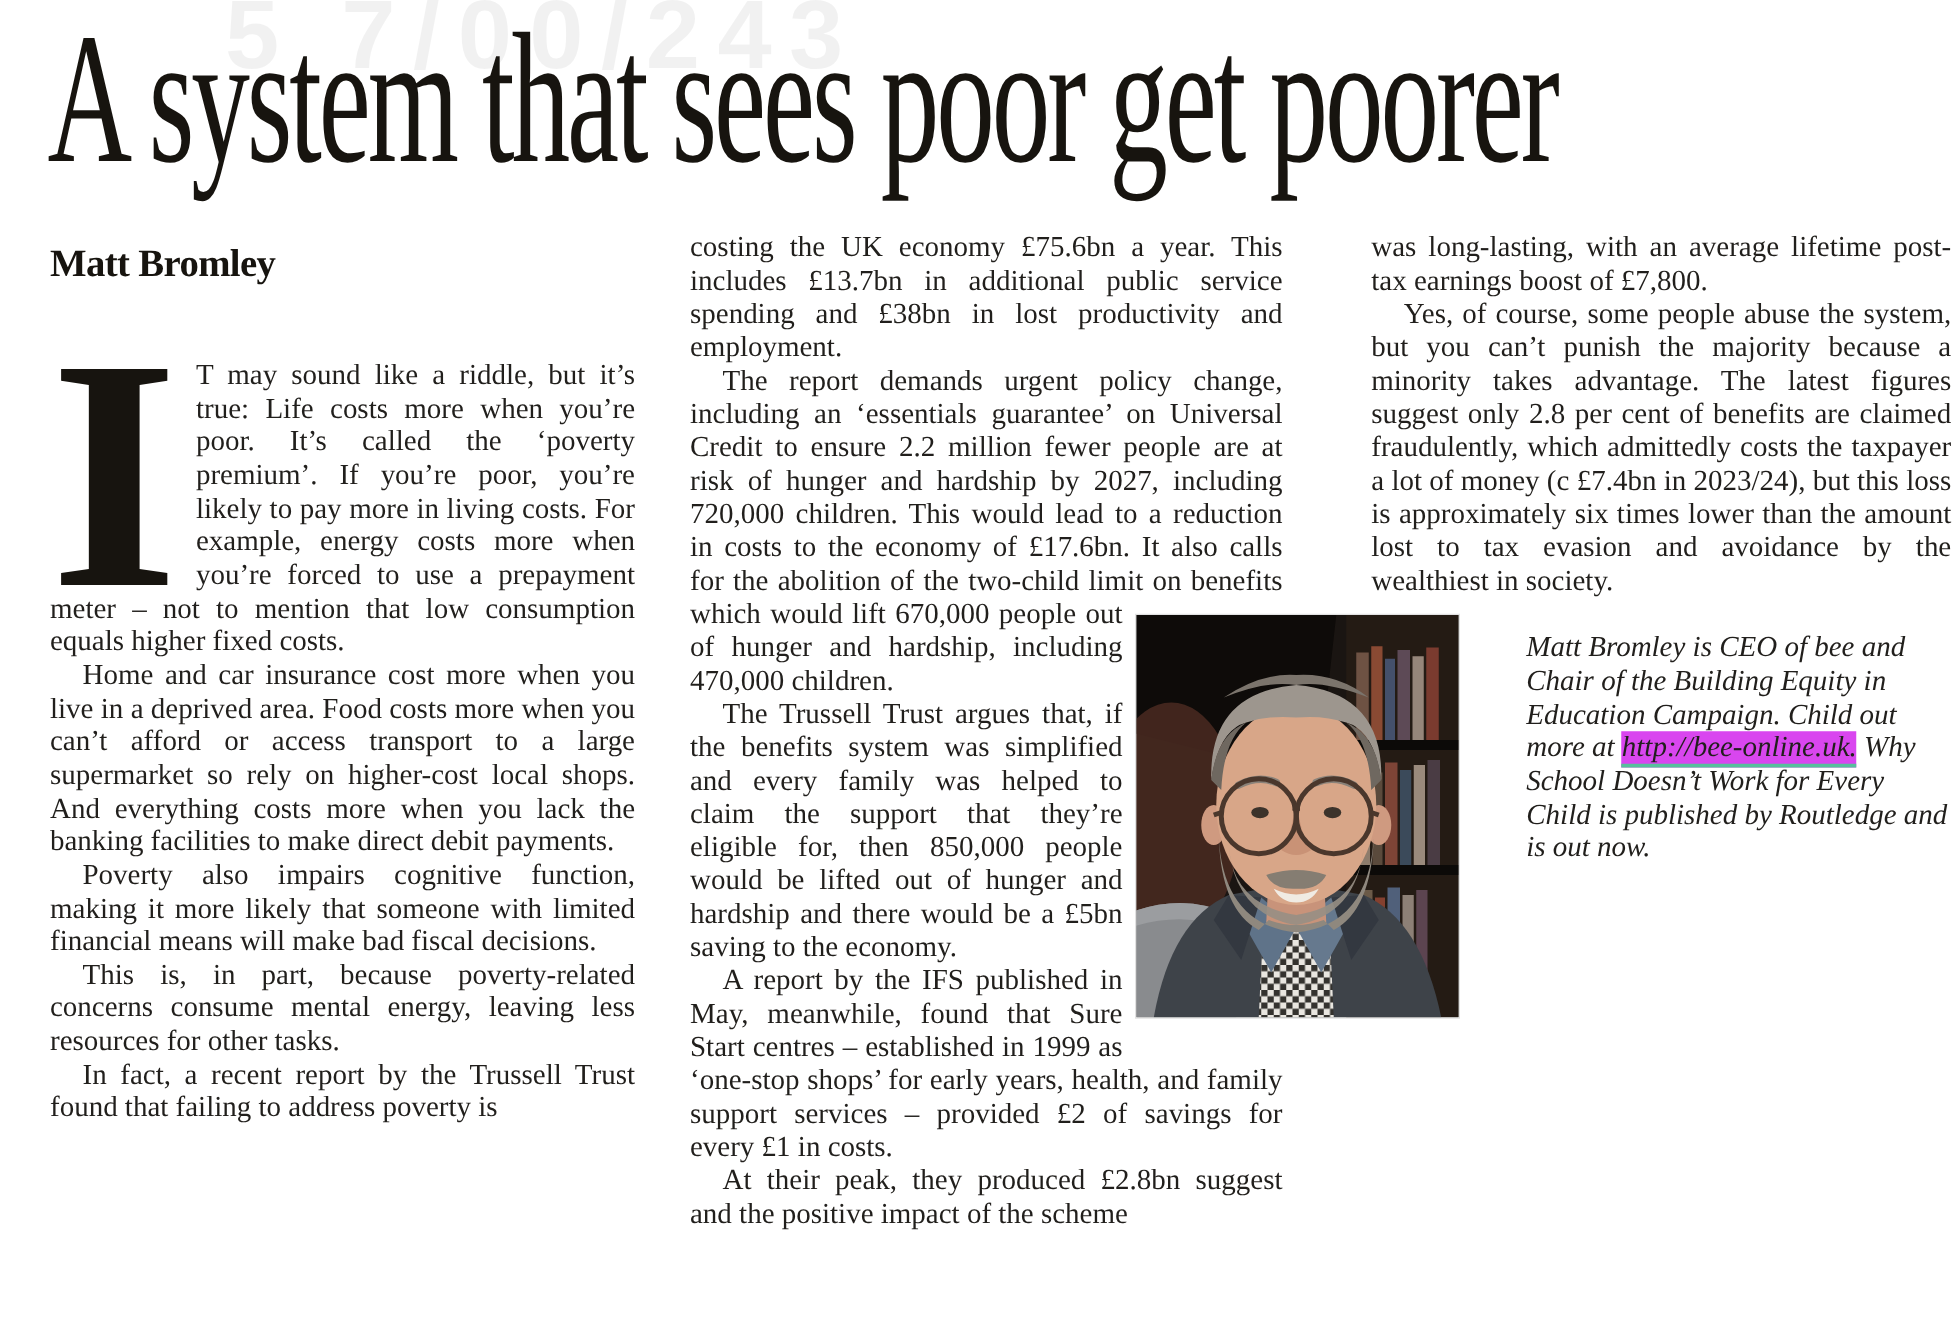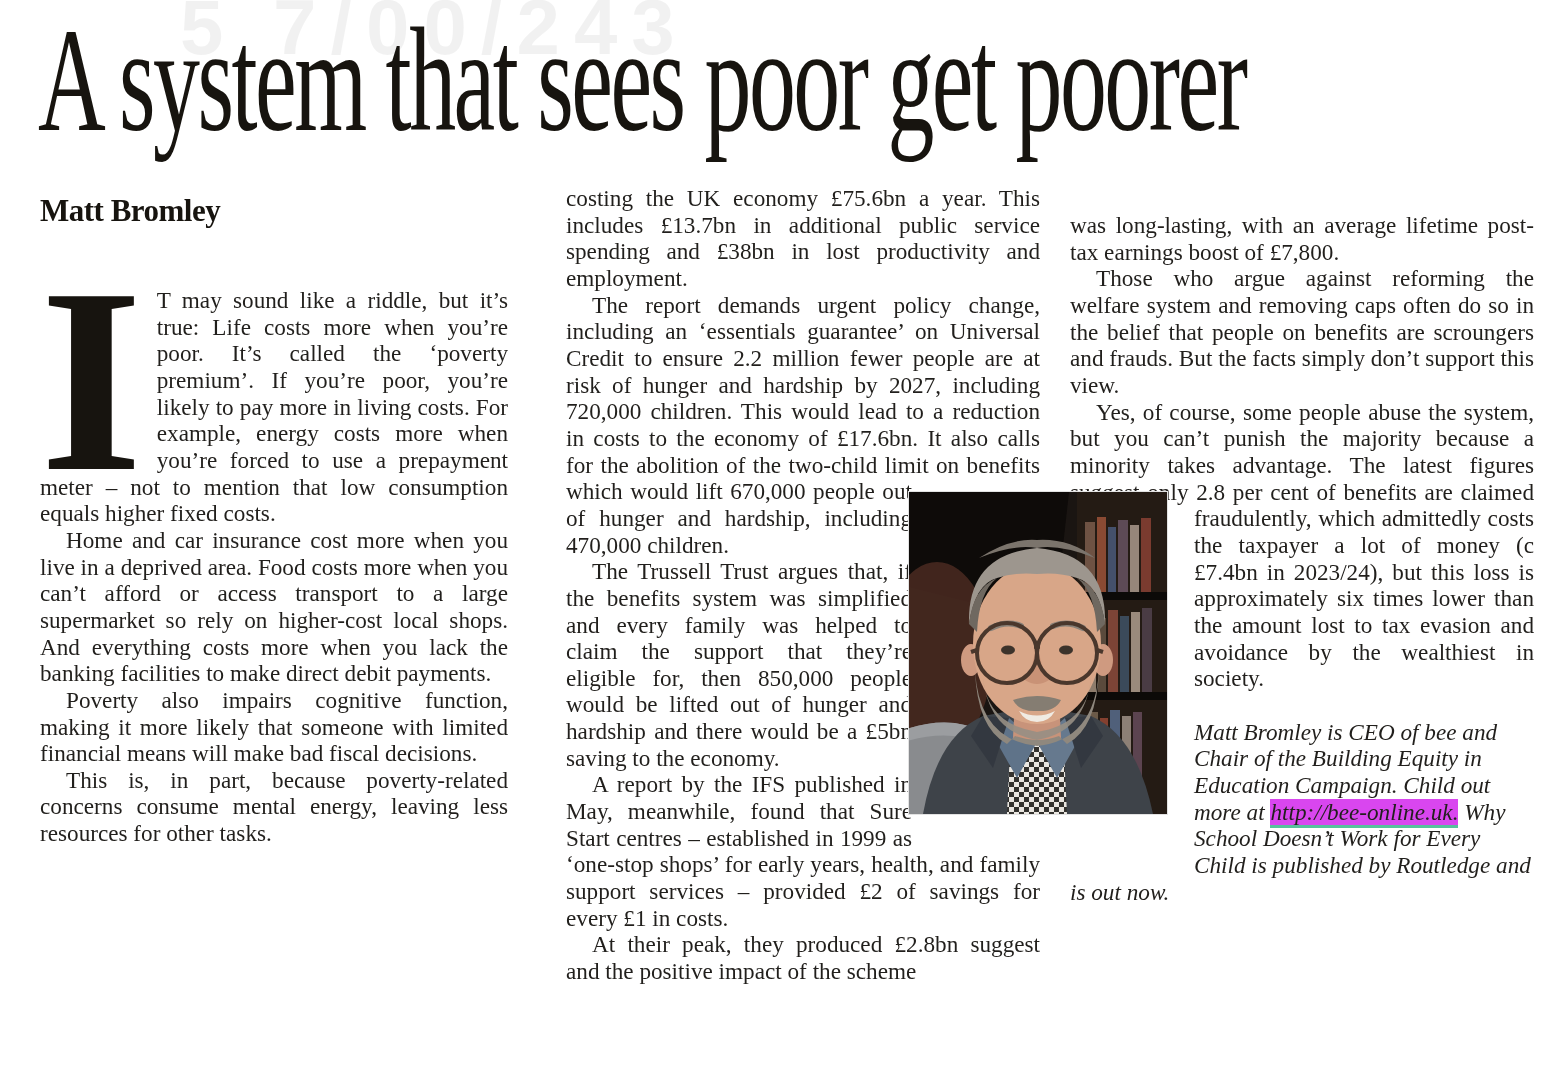--- a/index.html
+++ b/index.html
@@ -29,22 +29,22 @@
     margin:0;
   }
   .col {
     position:absolute; top:185px;
     font-size:23.2px; line-height:26.65px;
     text-align:justify;
     hyphens:auto; -webkit-hyphens:auto;
     color:#211f1c;
   }
   .c1 { left:40px;  width:468px; }
-  .c2 { left:566px; width:474px; }
-  .c3 { left:1070px; width:464px;margin-top:27px; }
+  .c2 { left:552px; width:474px; }
+  .c3 { left:1097px; width:464px; }
   .byline {
     font-size:31px; line-height:52px; font-weight:700;
     letter-spacing:-0.5px; color:#17140f;
     margin:0 0 50px 0; text-align:left;
   }
   .col p { margin:0; text-indent:26px; }
   .c1 .lead-p { text-indent:0; }
   .c2 .paras p:first-child, .c3 .paras p:first-child { text-indent:0; }
   .dropcap {
     float:left;
@@ -79,39 +79,39 @@
 
 <h1 class="headline">A system that sees poor get poorer</h1>
 
 <div class="col c1">
   <h2 class="byline">Matt Bromley</h2>
   <p class="lead-p"><span class="dropcap">I</span><span>T may sound like a riddle, but it’s true: Life costs more when you’re poor. It’s called the ‘poverty premium’. If you’re poor, you’re likely to pay more in living costs. For example, energy costs more when you’re forced to use a prepayment meter – not to mention that low consumption equals higher fixed costs.</span></p>
   <div class="paras">
       <p>Home and car insurance cost more when you live in a deprived area. Food costs more when you can’t afford or access transport to a large supermarket so rely on higher-cost local shops. And everything costs more when you lack the banking facilities to make direct debit payments.</p>
       <p>Poverty also impairs cognitive function, making it more likely that someone with limited financial means will make bad fiscal decisions.</p>
       <p>This is, in part, because poverty-related concerns consume mental energy, leaving less resources for other tasks.</p>
+      <p>In fact, a recent report by the Trussell Trust found that failing to address poverty is</p>
     </div>
 </div>
 
 <div class="col c2">
   <div class="sp2"></div>
   <div class="paras">
       <p>costing the UK economy £75.6bn a year. This includes £13.7bn in additional public service spending and £38bn in lost productivity and employment.</p>
       <p>The report demands urgent policy change, including an ‘essentials guarantee’ on Universal Credit to ensure 2.2 million fewer people are at risk of hunger and hardship by 2027, including 720,000 children. This would lead to a reduction in costs to the economy of £17.6bn. It also calls for the abolition of the two-child limit on benefits which would lift 670,000 people out of hunger and hardship, including 470,000 children.</p>
       <p>The Trussell Trust argues that, if the benefits system was simplified and every family was helped to claim the support that they’re eligible for, then 850,000 people would be lifted out of hunger and hardship and there would be a £5bn saving to the economy.</p>
       <p>A report by the IFS published in May, meanwhile, found that Sure Start centres – established in 1999 as ‘one-stop shops’ for early years, health, and family support services – provided £2 of savings for every £1 in costs.</p>
       <p>At their peak, they produced £2.8bn suggest and the positive impact of the scheme</p>
     </div>
 </div>
 
 <div class="col c3">
   <div class="sp3"></div>
   <div class="paras">
       <p>was long-lasting, with an average lifetime post-tax earnings boost of £7,800.</p>
-      <p>Those who argue against reforming the welfare system and removing caps often do so in the belief that people on benefits are scroungers and frauds. But the facts simply don’t support this view.</p>
       <p>Yes, of course, some people abuse the system, but you can’t punish the majority because a minority takes advantage. The latest figures suggest only 2.8 per cent of benefits are claimed fraudulently, which admittedly costs the taxpayer a lot of money (c £7.4bn in 2023/24), but this loss is approximately six times lower than the amount lost to tax evasion and avoidance by the wealthiest in society.</p>
     </div>
   <div class="footer"><span>Matt Bromley is CEO of bee and Chair of the Building Equity in Education Campaign. Child out more at </span><span class="link">http://bee-online.uk.</span><span> Why School Doesn’t Work for Every Child is published by Routledge and is out now.</span></div>
 </div>
 
 <div class="photo">
   <svg width="258" height="322" viewBox="0 0 258 322" xmlns="http://www.w3.org/2000/svg">
     <defs>
       <pattern id="check" width="10" height="10" patternUnits="userSpaceOnUse">
         <rect width="10" height="10" fill="#e9e6e0"></rect>

